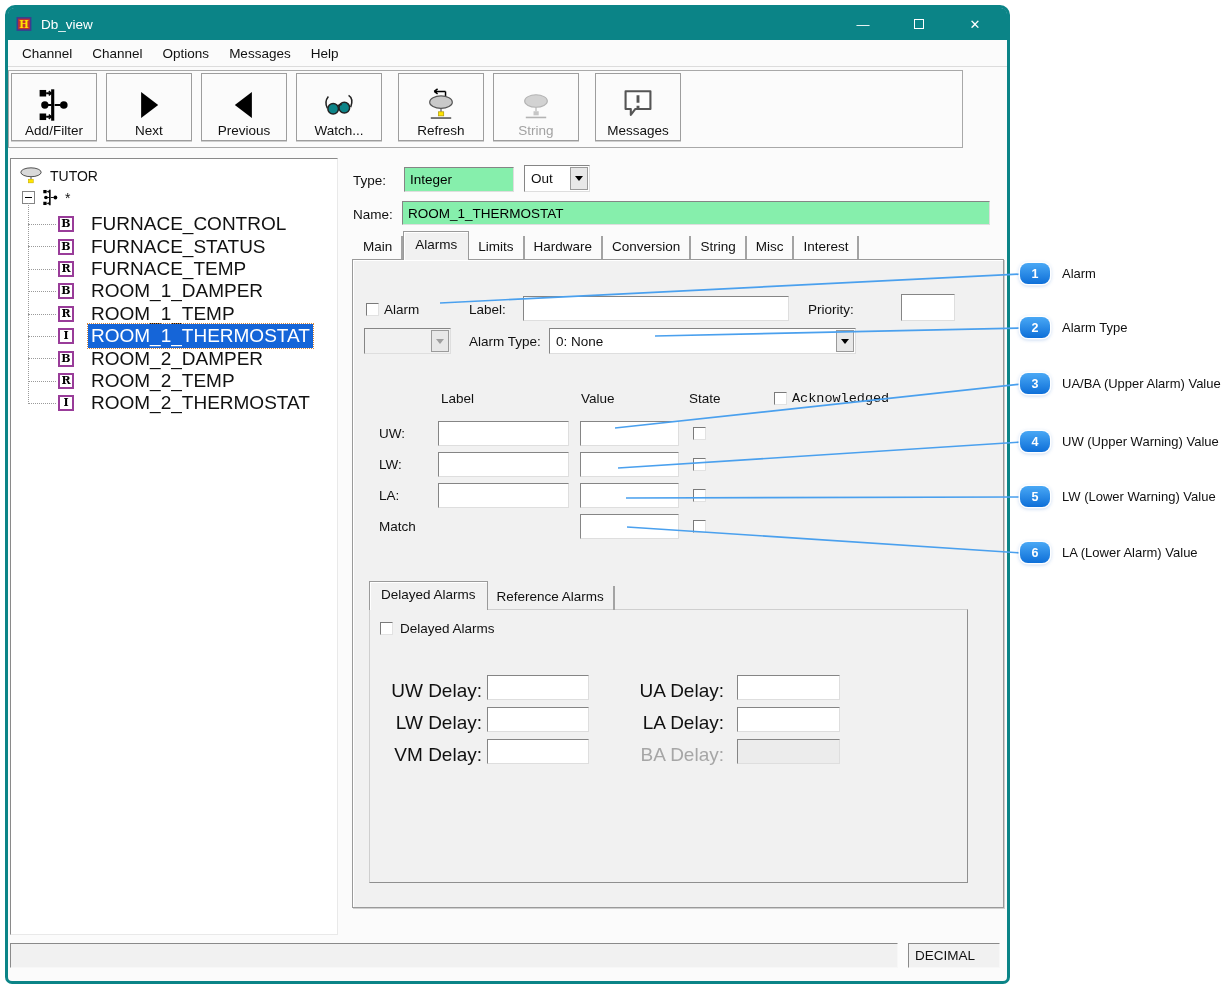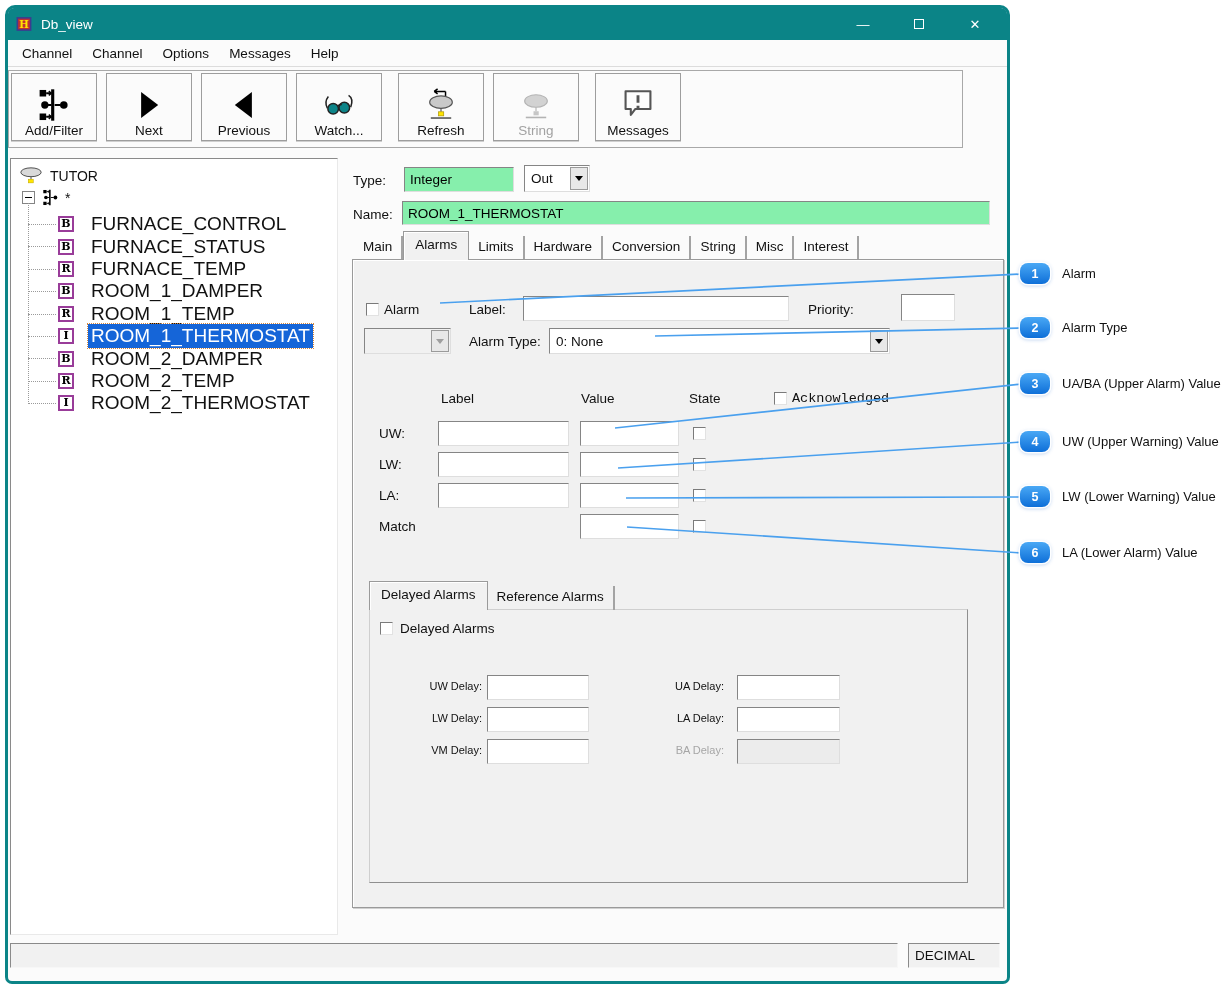--- a/index.html
+++ b/index.html
@@ -78,21 +78,21 @@
   .alarm-row { position:relative; height:25px; margin-bottom:6px; }
   .alarm-row .row-label { position:absolute; left:26px; top:5px; font-size:13.5px; }
   .alarm-row .label-in { position:absolute; left:85px; top:0; width:131px; height:25px; }
   .alarm-row .value-in { position:absolute; left:227px; top:0; width:99px; height:25px; }
   .alarm-row .state-cb { position:absolute; left:340px; top:6px; }
   
   #sub-tabs { position:absolute; left:16px; top:325px; display:flex; align-items:flex-end; height:25px; z-index:3; }
   #delay-group { position:absolute; left:16px; top:349px; width:599px; height:274px;
     border:1px solid; border-color:#cfcfcf #8f8f8f #8f8f8f #cfcfcf; background:#f1f1f1; }
   .delay-row { position:relative; height:25px; margin-bottom:7px; }
-  .delay-row .dl { position:absolute; width:100px; text-align:right; top:5px; font-size:11px; }
+  .delay-row .dl { position:absolute; width:100px; text-align:right; top:5px; font-size:19px; }
   .delay-row .dl.disabled { color:#a6a6a6; }
   .delay-row .l1 { left:0; } .delay-row .l2 { left:242px; }
   .delay-row .i1 { position:absolute; left:105px; top:0; width:102px; height:25px; }
   .delay-row .i2 { position:absolute; left:355px; top:0; width:103px; height:25px; }
   
   .status-panel { position:absolute; background:#f1f1f1; border:1px solid; border-color:#8a8a8a #f7f7f7 #f7f7f7 #8a8a8a; }
   #status-left { left:2px; top:935px; width:888px; height:25px; }
   #status-mode { left:900px; top:935px; width:92px; height:25px; font-size:13.5px; display:flex; align-items:center; padding-left:6px; }
   
   #annotations { position:absolute; left:0; top:0; width:1232px; height:997px; pointer-events:none; z-index:41; }
@@ -320,21 +320,21 @@
       <span class="flabel" style="left:116px; top:42px;">Label:</span>
       <input class="field abs" style="left: 170px; top: 36px; width: 266px; height: 25px;">
       <span class="flabel" style="left:455px; top:42px;">Priority:</span>
       <input class="field abs" style="left: 548px; top: 34px; width: 54px; height: 27px;">
 
       <div class="combo disabled" style="left:11px; top:68px; width:87px; height:26px;">
         <span class="c-text"></span>
         <span class="c-btn"></span>
       </div>
       <span class="flabel" style="left:116px; top:74px;">Alarm Type:</span>
-      <div class="combo" style="left:196px; top:68px; width:341px; height:26px;">
+      <div class="combo" style="left:196px; top:68px; width:307px; height:26px;">
         <span class="c-text">0: None</span>
         <span class="c-btn"></span>
       </div>
 
       <span class="flabel" style="left:88px; top:131px;">Label</span>
       <span class="flabel" style="left:228px; top:131px;">Value</span>
       <span class="flabel" style="left:336px; top:131px;">State</span>
       <div class="cb abs" style="left:421px; top:132px;"></div>
       <span class="flabel" style="left:439px; top:131px;font-family:Liberation Mono, monospace;">Acknowledged</span>
 

